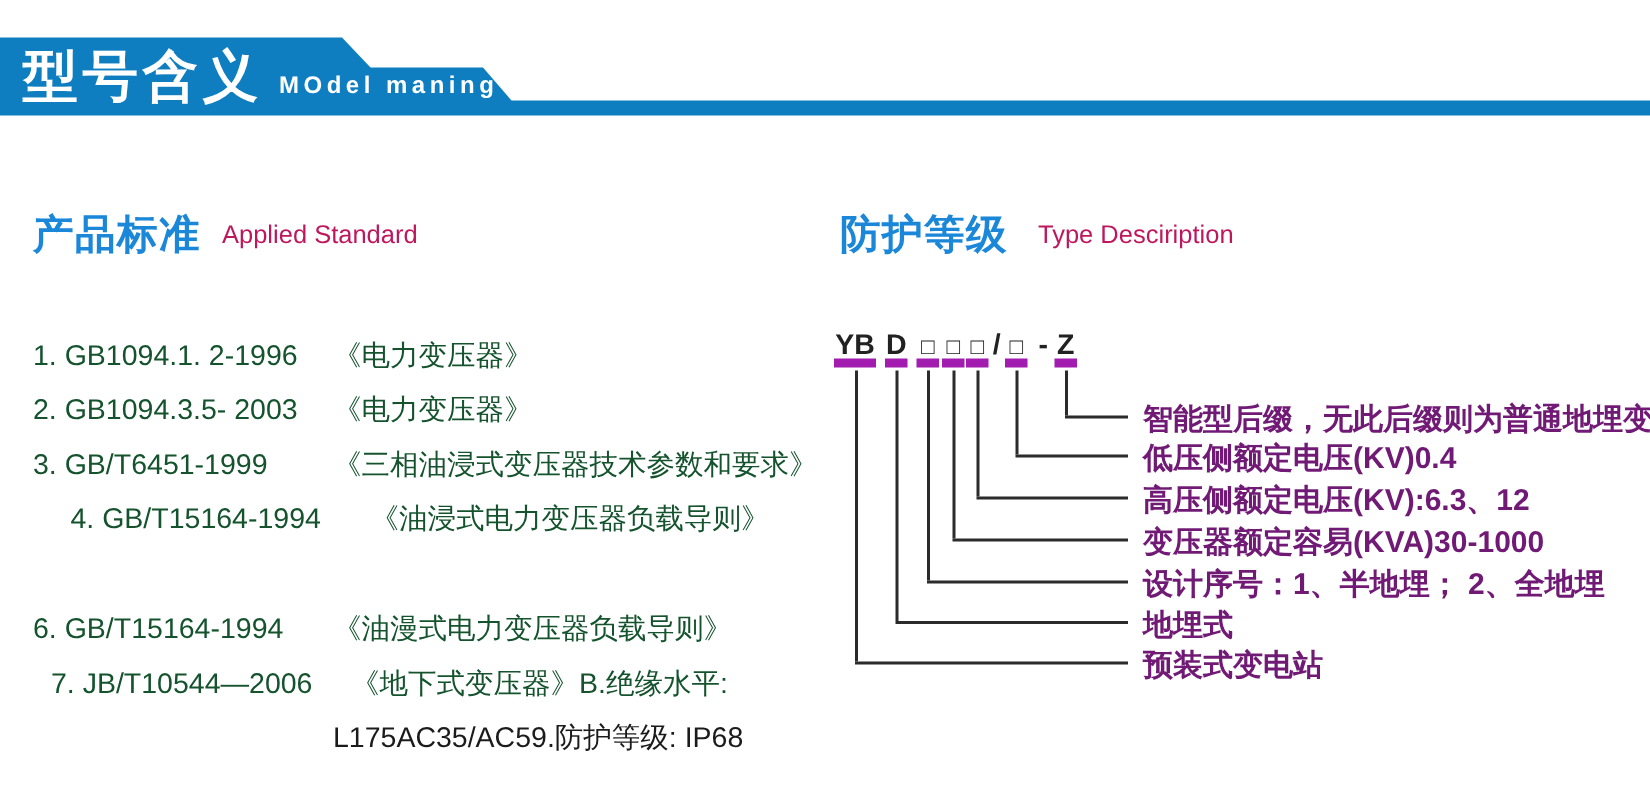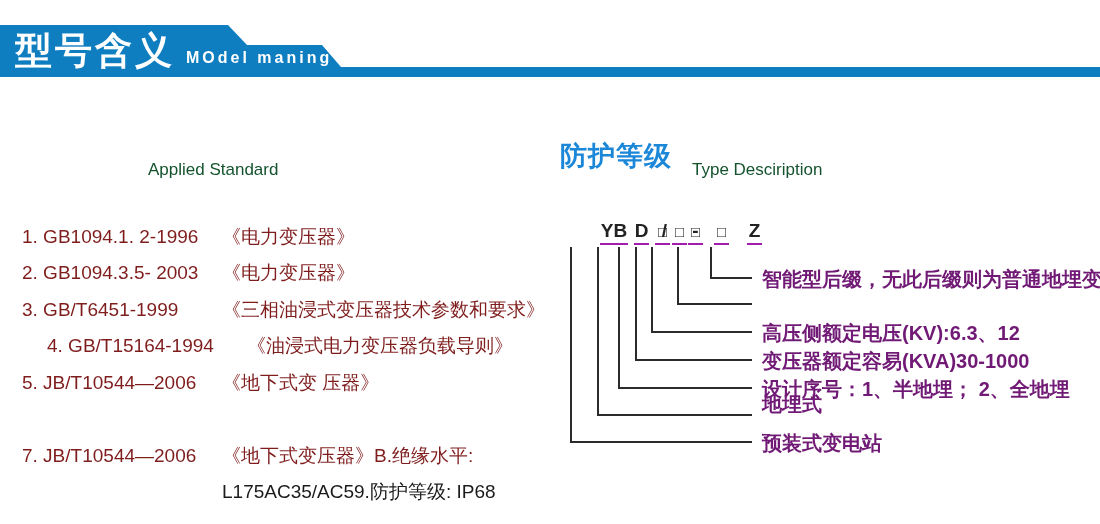--- a/index.html
+++ b/index.html
@@ -19,75 +19,76 @@
     position:absolute; left:186px; top:49px;
     font-size:16px; font-weight:600; color:#ffffff; letter-spacing:3px;
   }
   
   .sec-heading-cn {
     position:absolute; top:138px;
     font-size:27px; font-weight:bold; color:#1b87d8; letter-spacing:1px;
   }
   .sec-heading-en {
     position:absolute; top:147px;
-    font-size:17px; color:#14532d;margin-top:13px;
+    font-size:17px; color:#be185d;
   }
   
-  .std-row { position:absolute; left:22px; font-size:19px; color:#7f1d1d; white-space:nowrap; }
+  .std-row { position:absolute; left:22px; font-size:19px; color:#14532d; white-space:nowrap; }
   .std-code { display:inline-block; width:200px; }
   .std-title { display:inline-block; }
   .std-cont { position:absolute; left:222px; font-size:19px; color:#1b1b1b; white-space:nowrap; }
   
   .seg {
     position:absolute; top:219px; height:26px;
     font-size:19px; font-weight:bold; color:#222222;
     text-align:center; line-height:24px; letter-spacing:0;
   }
-  .seg.u { border-bottom:2px solid #a21caf;margin-left:44px; }
+  .seg.u { border-bottom:6px solid #a21caf; }
   .seg.box { font-size:15px; line-height:26px; }
   
   .vline { position:absolute; width:2px; background:#2b2b2b; }
   .hline { position:absolute; height:2px; background:#2b2b2b; }
   .branch-label {
     position:absolute; left:762px;
     font-size:20px; font-weight:bold; color:#701a75; white-space:nowrap;
   }
 </style>
 </head>
 <body>
 
 <div class="page">
 
   <svg class="banner-svg" viewBox="0 0 1100 90" preserveAspectRatio="none">
     <polygon points="0,25 228,25 247,45 322,45 341,67 1100,67 1100,77 0,77" fill="#0f7ec1"></polygon>
   </svg>
   <div class="banner-title-cn">型号含义</div>
   <div class="banner-title-en">MOdel maning</div>
 
+  <div class="sec-heading-cn" style="left:22px;">产品标准</div>
   <div class="sec-heading-en" style="left:148px;">Applied Standard</div>
 
   <div class="sec-heading-cn" style="left:560px;">防护等级</div>
   <div class="sec-heading-en" style="left:692px;">Type Desciription</div>
 
   <div class="std-row" style="top:224px;">
     <span class="std-code">1. GB1094.1. 2-1996</span><span class="std-title">《电力变压器》</span>
   </div>
   <div class="std-row" style="top:260px;">
     <span class="std-code">2. GB1094.3.5- 2003</span><span class="std-title">《电力变压器》</span>
   </div>
   <div class="std-row" style="top:297px;">
     <span class="std-code">3. GB/T6451-1999</span><span class="std-title">《三相油浸式变压器技术参数和要求》</span>
   </div>
   <div class="std-row" style="top:333px;margin-left:25px;">
     <span class="std-code">4. GB/T15164-1994</span><span class="std-title">《油浸式电力变压器负载导则》</span>
   </div>
-  <div class="std-row" style="top:370px;">
-    <span class="std-code">5. JB/T10544—2006</span><span class="std-title">《地下式变 压器》</span>
+  <div class="std-row" style="top:406px;">
+    <span class="std-code">6. GB/T15164-1994</span><span class="std-title">《油漫式电力变压器负载导则》</span>
   </div>
-  <div class="std-row" style="top:443px;">
+  <div class="std-row" style="top:443px;margin-left:12px;">
     <span class="std-code">7. JB/T10544—2006</span><span class="std-title">《地下式变压器》B.绝缘水平:</span>
   </div>
   <div class="std-cont" style="top:479px;">L175AC35/AC59.防护等级: IP68</div>
 
   <div class="seg u" style="left:556px; width:28px;">YB</div>
   <div class="seg u" style="left:590px; width:15px;">D</div>
   <div class="seg u box" style="left:611px; width:15px;">□</div>
   <div class="seg u box" style="left:628px; width:15px;">□</div>
   <div class="seg u box" style="left:644px; width:15px;">□</div>
   <div class="seg" style="left:660px; width:9px;">/</div>
@@ -104,19 +105,20 @@
   <div class="vline" style="left:635px; top:247px; height:112px;"></div>
   <div class="hline" style="left:635px; top:359px; width:117px;"></div>
   <div class="vline" style="left:618px; top:247px; height:140px;"></div>
   <div class="hline" style="left:618px; top:387px; width:134px;"></div>
   <div class="vline" style="left:597px; top:247px; height:167px;"></div>
   <div class="hline" style="left:597px; top:414px; width:155px;"></div>
   <div class="vline" style="left:570px; top:247px; height:194px;"></div>
   <div class="hline" style="left:570px; top:441px; width:182px;"></div>
 
   <div class="branch-label" style="top:266px;">智能型后缀，无此后缀则为普通地埋变</div>
+  <div class="branch-label" style="top:292px;">低压侧额定电压(KV)0.4</div>
   <div class="branch-label" style="top:320px;">高压侧额定电压(KV):6.3、12</div>
   <div class="branch-label" style="top:348px;">变压器额定容易(KVA)30-1000</div>
   <div class="branch-label" style="top:376px;">设计序号：1、半地埋； 2、全地埋</div>
-  <div class="branch-label" style="top:391px;">地埋式</div>
+  <div class="branch-label" style="top:403px;">地埋式</div>
   <div class="branch-label" style="top:430px;">预装式变电站</div>
 
 </div>
 
 </body></html>

